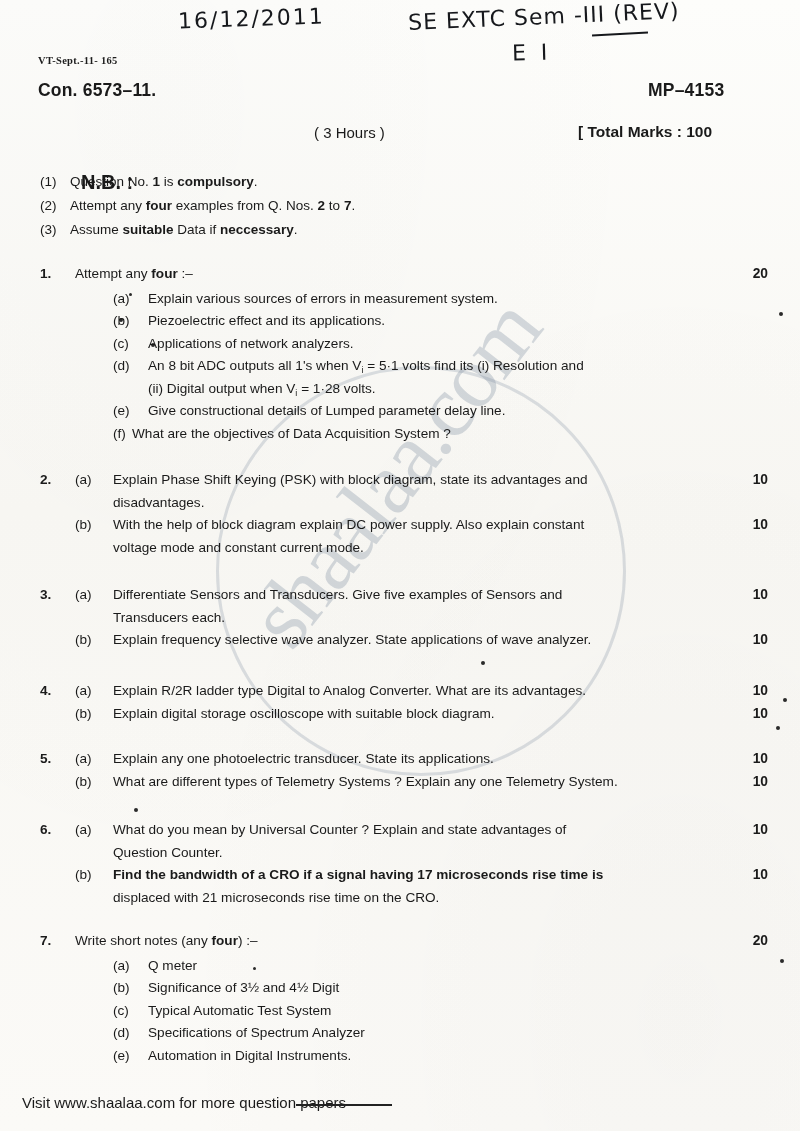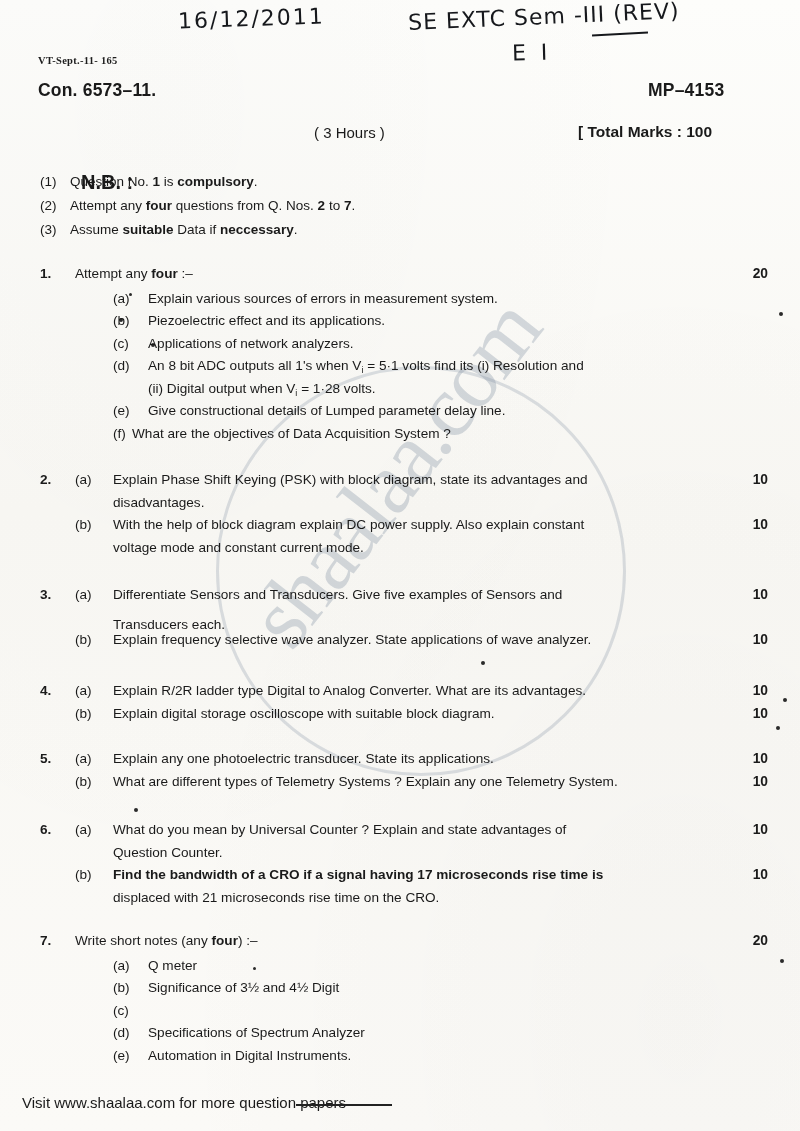--- a/index.html
+++ b/index.html
@@ -263,21 +263,21 @@
     <div class="abs" id="vt-code">VT-Sept.-11- 165</div>
     <div class="abs" id="con-no">Con. 6573–11.</div>
     <div class="abs" id="paper-code">MP–4153</div>
     <div class="abs" id="duration">( 3 Hours )</div>
     <div class="abs" id="total-marks">[ Total Marks : 100</div>
 
     <div class="abs" id="nb-block">
       <div id="nb-label">N.B. :</div>
       <div id="nb-rows">
           <div class="nb-row"><span class="nb-num">(1)</span><span><span>Question No. </span><b>1</b><span> is </span><b>compulsory</b><span>.</span></span></div>
-          <div class="nb-row"><span class="nb-num">(2)</span><span><span>Attempt any </span><b>four</b><span> questions from Q. Nos. </span><b>2</b><span> to </span><b>7</b><span>.</span></span></div>
+          <div class="nb-row"><span class="nb-num">(2)</span><span><span>Attempt any </span><b>four</b><span> examples from Q. Nos. </span><b>2</b><span> to </span><b>7</b><span>.</span></span></div>
           <div class="nb-row"><span class="nb-num">(3)</span><span><span>Assume </span><b>suitable</b><span> Data if </span><b>neccessary</b><span>.</span></span></div>
         </div>
     </div>
 
     <div id="questions-root">
         <div class="q-block" style="top: 263px;">
           <div class="q-line" style="height: 22.5px;">
             <div class="q-num">1.</div>
             <div class="q-text" style="left: 75px;">Attempt any <b>four</b> :–</div>
             <div class="q-marks">20</div>
@@ -330,21 +330,21 @@
           </div>
         </div>
         <div class="q-block" style="top: 584px;">
           <div class="q-line" style="position: absolute; left: 0px; top: 0px; width: 800px;">
             <div class="q-num">3.</div>
             <div class="q-sub" style="left: 75px;">(a)</div>
             <div class="q-text wide" style="left: 113px; width: 590px;">Differentiate Sensors and Transducers.  Give five examples of Sensors and</div>
             <div class="q-marks">10</div>
           </div>
           <div class="q-line" style="position: absolute; left: 0px; top: 22.5px; width: 800px;">
-            <div class="q-text" style="left: 113px; width: 590px; margin-top: 7px;">Transducers each.</div>
+            <div class="q-text" style="left: 113px; width: 590px;">Transducers each.</div>
           </div>
           <div class="q-line" style="position: absolute; left: 0px; top: 45px; width: 800px;">
             <div class="q-sub" style="left: 75px;">(b)</div>
             <div class="q-text" style="left: 113px; width: 590px;">Explain frequency selective wave analyzer.  State applications of wave analyzer.</div>
             <div class="q-marks">10</div>
           </div>
         </div>
         <div class="q-block" style="top: 680px;">
           <div class="q-line" style="position: absolute; left: 0px; top: 0px; width: 800px;">
             <div class="q-num">4.</div>
@@ -399,20 +399,21 @@
           <div class="q-line" style="position: absolute; left: 0px; top: 24.5px; width: 800px;">
             <div class="q-sub" style="left: 113px;">(a)</div>
             <div class="q-text" style="left: 148px; width: 600px;">Q meter</div>
           </div>
           <div class="q-line" style="position: absolute; left: 0px; top: 47px; width: 800px;">
             <div class="q-sub" style="left: 113px;">(b)</div>
             <div class="q-text" style="left: 148px; width: 600px;">Significance of 3½ and 4½ Digit</div>
           </div>
           <div class="q-line" style="position: absolute; left: 0px; top: 69.5px; width: 800px;">
             <div class="q-sub" style="left: 113px;">(c)</div>
+            <div class="q-text" style="left: 148px; width: 600px;">Typical Automatic Test System</div>
           </div>
           <div class="q-line" style="position: absolute; left: 0px; top: 92px; width: 800px;">
             <div class="q-sub" style="left: 113px;">(d)</div>
             <div class="q-text" style="left: 148px; width: 600px;">Specifications of Spectrum Analyzer</div>
           </div>
           <div class="q-line" style="position: absolute; left: 0px; top: 114.5px; width: 800px;">
             <div class="q-sub" style="left: 113px;">(e)</div>
             <div class="q-text" style="left: 148px; width: 600px;">Automation in Digital Instruments.</div>
           </div>
         </div>

